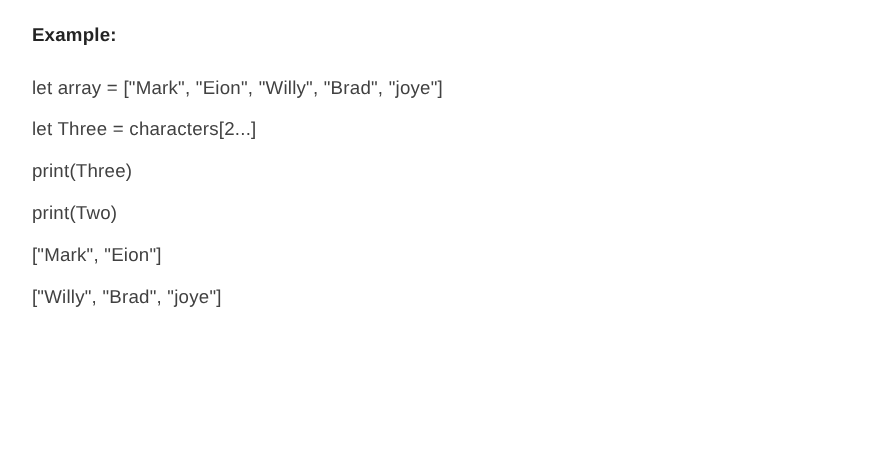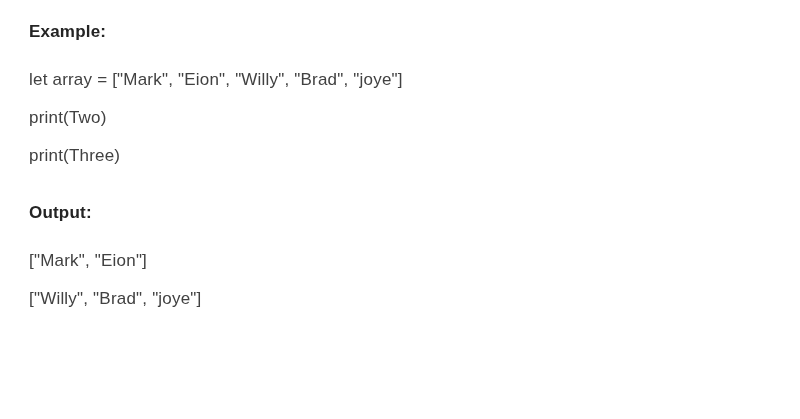--- a/index.html
+++ b/index.html
@@ -48,25 +48,25 @@
 <body>
 
 <div class="page">
   <div class="content">
 
     <p class="heading">Example:</p>
 
     <p class="code-line">let array = ["Mark", "Eion", "Willy", "Brad", "joye"]</p>
 
 
+    <p class="code-line">let Three = characters[2...]</p>
+
+    <p class="code-line">print(Three)</p>
 
     <p class="code-line">print(Two)</p>
 
-    <p class="code-line">print(Three)</p>
-
-    <p class="heading">Output:</p>
 
     <p class="code-line">["Mark", "Eion"]</p>
 
     <p class="code-line">["Willy", "Brad", "joye"]</p>
 
   </div>
 </div>
 
 </body></html>

